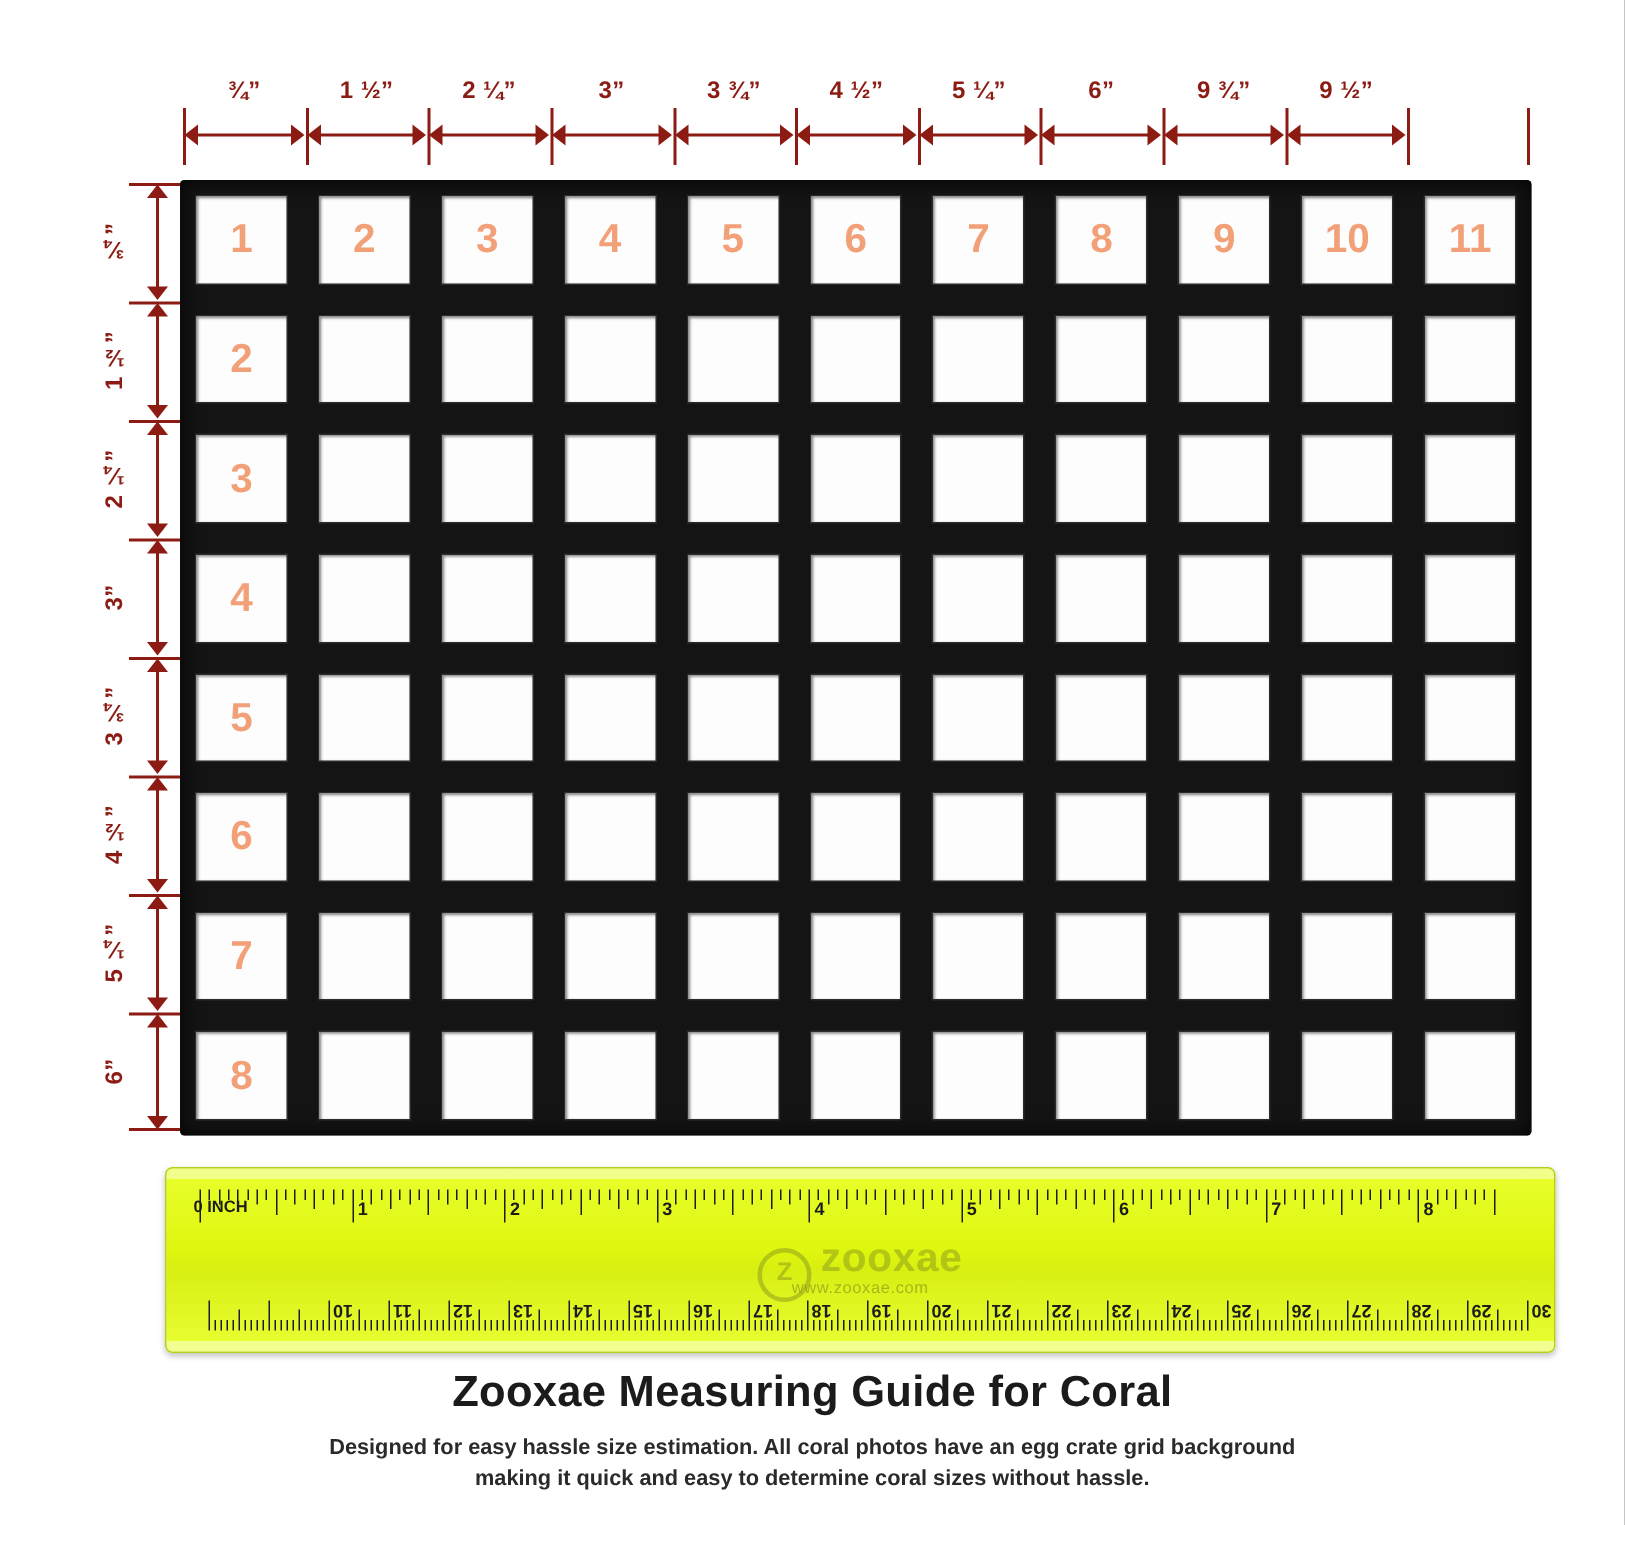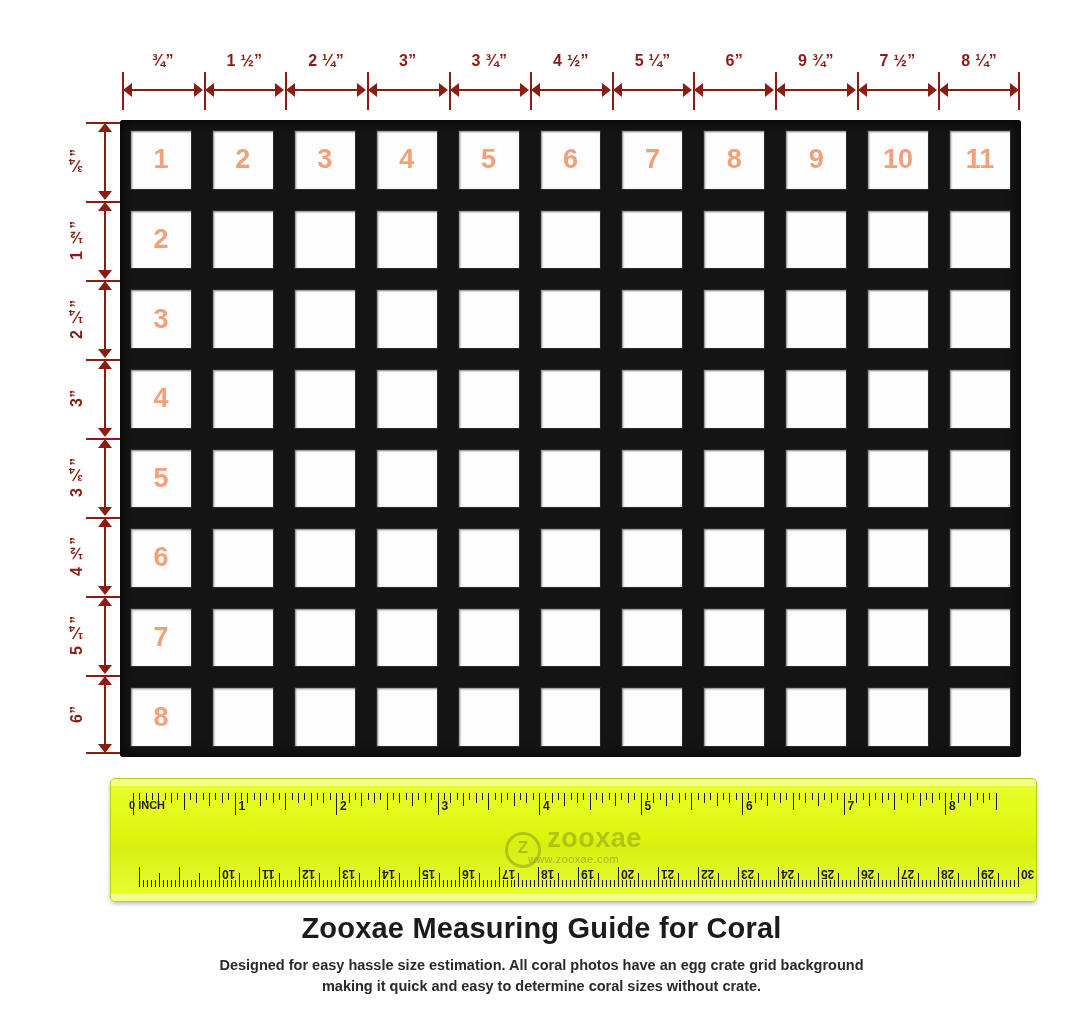--- a/index.html
+++ b/index.html
@@ -299,27 +299,21 @@
       <div class="ah left"></div>
       <div class="ah right"></div>
     </div>
     <div class="top-seg" style="left: 653.091px; width: 81.6364px;">
       <div class="lbl">9 ¾”</div>
       <div class="arrowline"></div>
       <div class="ah left"></div>
       <div class="ah right"></div>
     </div>
     <div class="top-seg" style="left: 734.727px; width: 81.6364px;">
-      <div class="lbl">7 ½”</div>
-      <div class="arrowline"></div>
-      <div class="ah left"></div>
-      <div class="ah right"></div>
-    </div>
-    <div class="top-seg" style="left: 816.364px; width: 81.6364px;">
-      <div class="lbl">8 ¼”</div>
+      <div class="lbl">9 ½”</div>
       <div class="arrowline"></div>
       <div class="ah left"></div>
       <div class="ah right"></div>
     </div>
     <div class="top-tick" style="left: 0px;"></div>
     <div class="top-tick" style="left: 81.6364px;"></div>
     <div class="top-tick" style="left: 163.273px;"></div>
     <div class="top-tick" style="left: 244.909px;"></div>
     <div class="top-tick" style="left: 326.545px;"></div>
     <div class="top-tick" style="left: 408.182px;"></div>
@@ -912,15 +906,15 @@
     <div class="rnum bot" style="left: 230.669px;">13</div>
     <div class="rnum bot" style="left: 190.709px;">12</div>
     <div class="rnum bot" style="left: 150.748px;">11</div>
     <div class="rnum bot" style="left: 110.787px;">10</div>
   </div>
 
 <div id="caption">
   <h1>Zooxae Measuring Guide for Coral</h1>
   <p>
     <span>Designed for easy hassle size estimation. All coral photos have an egg crate grid background</span><br>
-    <span>making it quick and easy to determine coral sizes without crate.</span>
+    <span>making it quick and easy to determine coral sizes without hassle.</span>
   </p>
 </div>
 
 </body></html>

